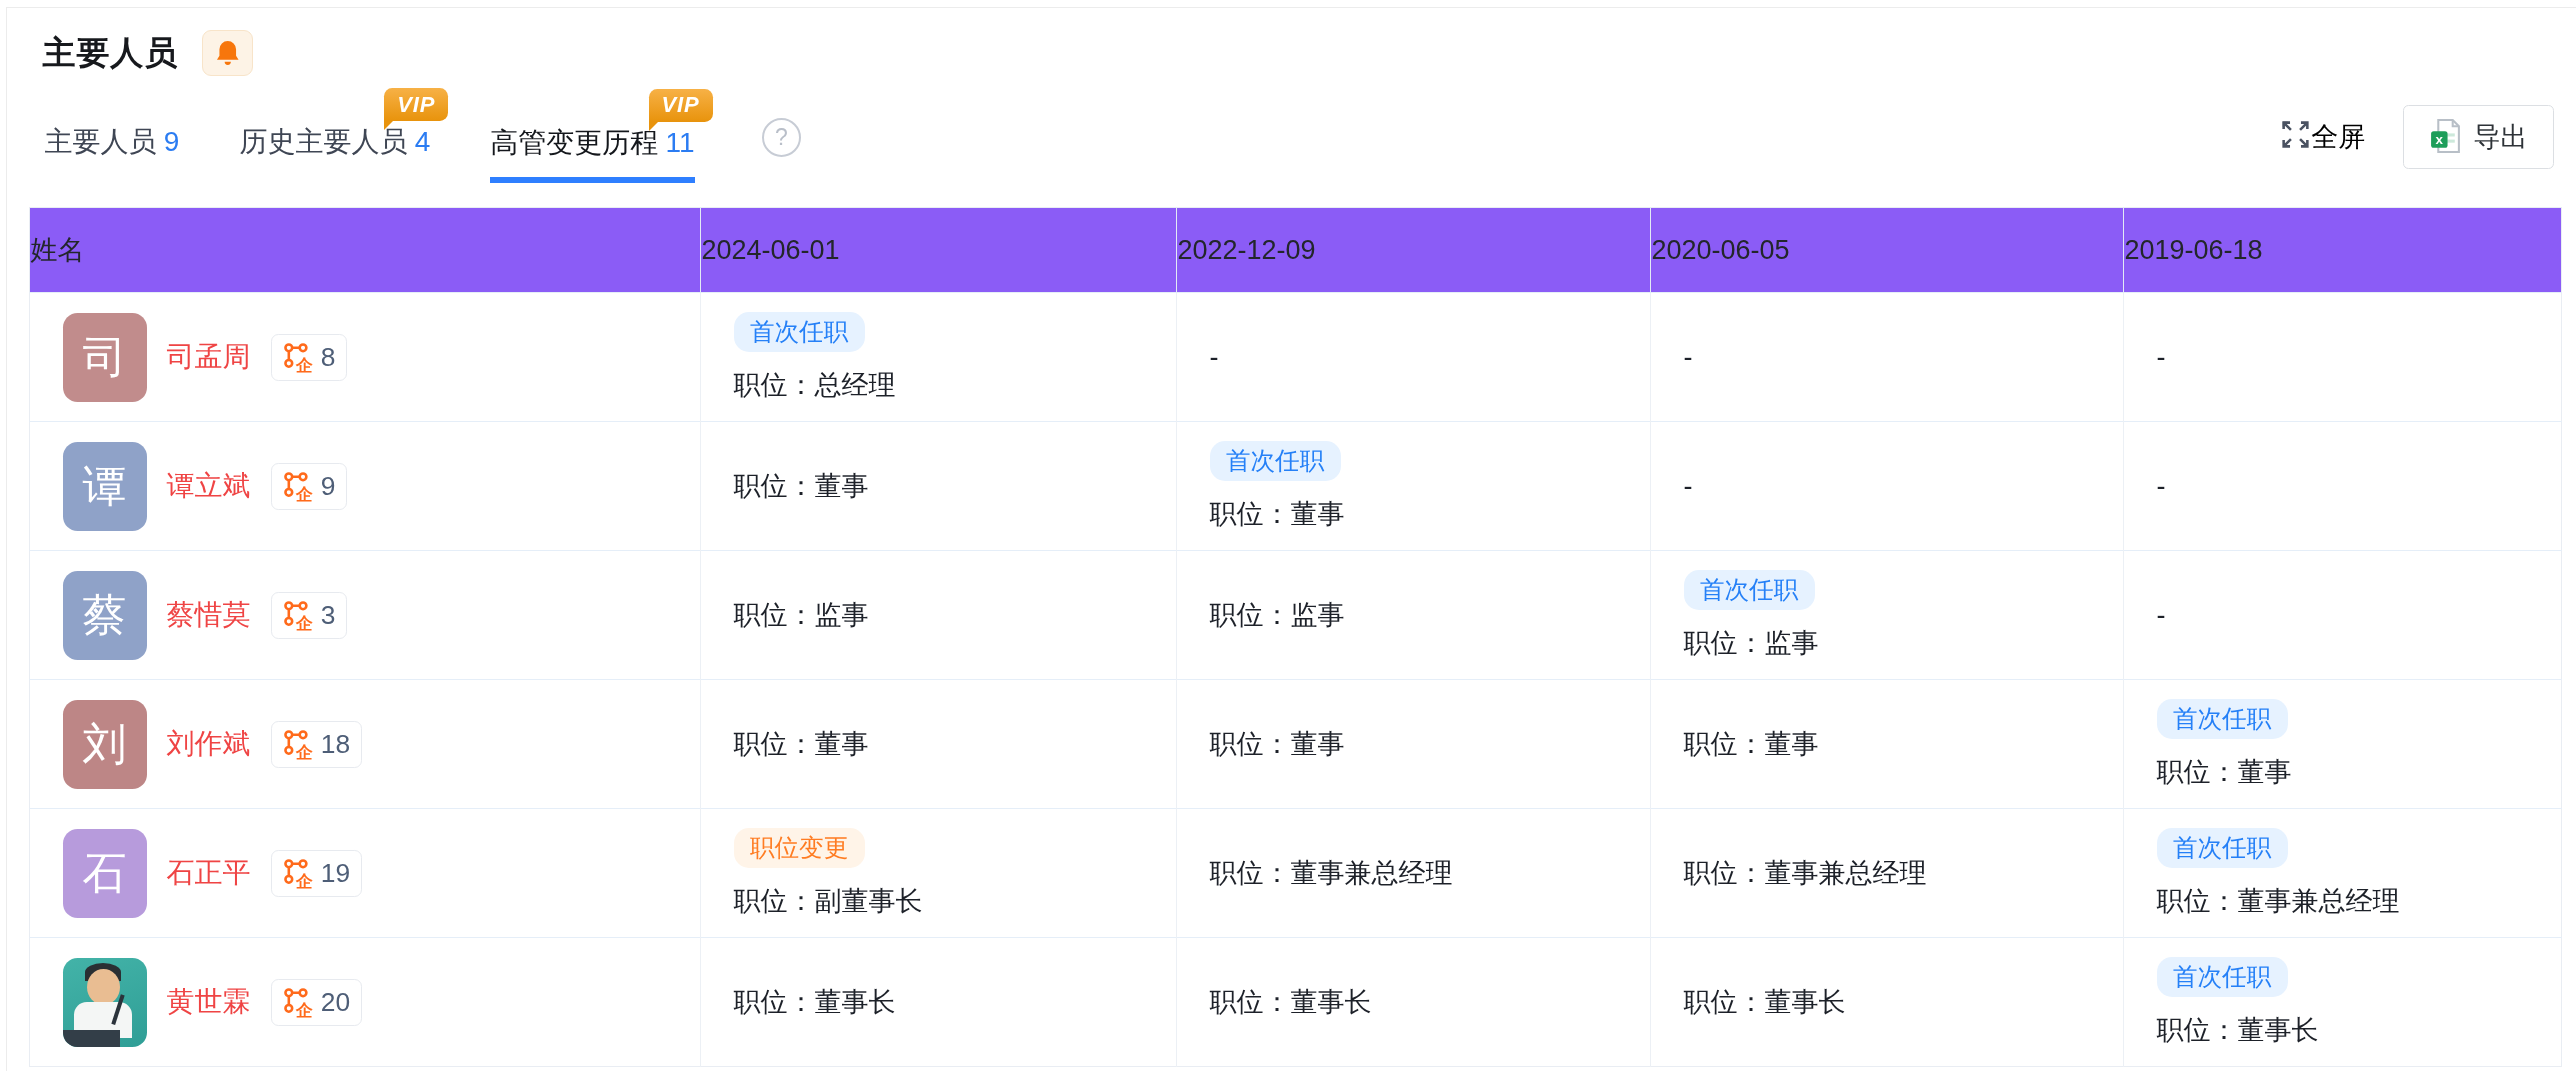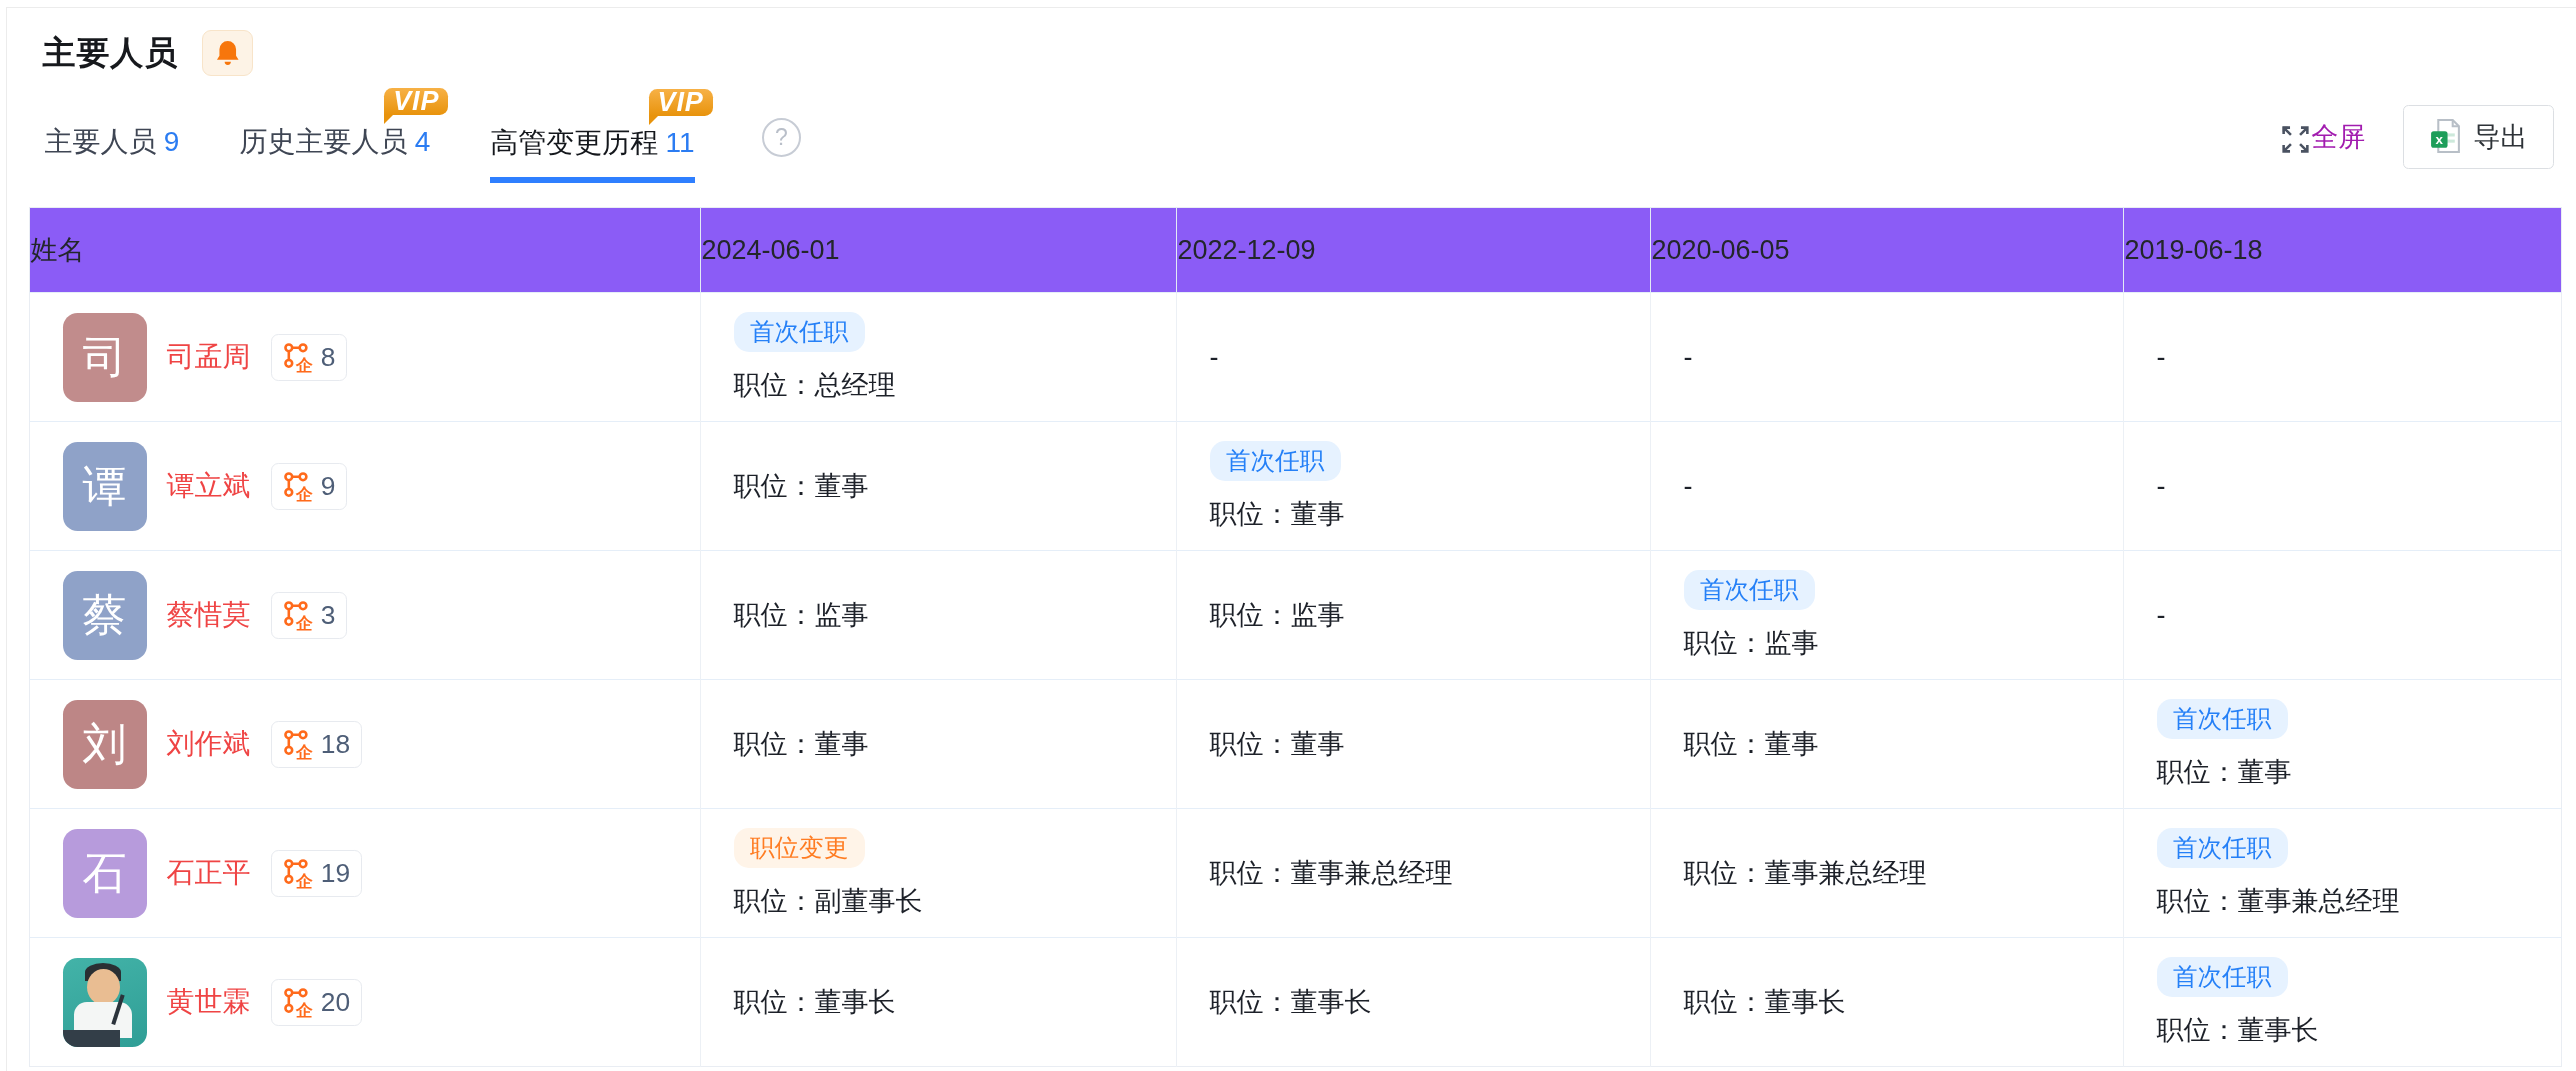--- a/index.html
+++ b/index.html
@@ -18,29 +18,29 @@
             background:#fff;padding:14.6px 24px;font-size:27px;color:#35393F;cursor:pointer;}
   .logo{display:flex;align-items:center;gap:9px;margin-left:47px;margin-right:5.5px;}
   .logo-txt{font-size:46px;font-weight:bold;color:#3C4553;letter-spacing:2.7px;}
 
   
   .tabs{display:flex;align-items:flex-end;height:91px;padding:0 22px 0 38px;box-sizing:border-box;}
   .tab{position:relative;display:flex;align-items:baseline;gap:7.3px;margin-right:60px;
        padding-bottom:22px;font-size:28px;color:#3F4654;cursor:pointer;}
   .tab .count{color:#2B7CF2;}
   .tab.active{color:#14171C;border-bottom:6.4px solid #2E7FFF;padding-bottom:15.5px;}
-  .vip{position:absolute;top:-35px;right:-18px;width:64px;height:27px;border-radius:8.2px 8.2px 8.2px 0;
-       background:linear-gradient(180deg,#F7B146,#E8930C);color:#fff;font-size:27px;font-weight:bold;
+  .vip{position:absolute;top:-35px;right:-18px;width:64px;height:33px;border-radius:8.2px 8.2px 8.2px 0;
+       background:linear-gradient(180deg,#F7B146,#E8930C);color:#fff;font-size:22px;font-weight:bold;
        font-style:italic;display:flex;align-items:center;justify-content:center;letter-spacing:0.9px;}
   .vip::after{content:'';position:absolute;left:0;bottom:-9px;border:5.5px solid transparent;
               border-top-color:#E8930C;border-left-color:#E8930C;}
   .help{width:35px;height:35px;border:2.7px solid #C7CCD5;border-radius:50%;color:#B9BFC9;font-size:23px;
         display:inline-flex;align-items:center;justify-content:center;align-self:center;margin-left:7.3px;cursor:pointer;}
   .tabs-right{margin-left:auto;display:flex;align-items:center;gap:38px;padding-bottom:14.6px;}
-  .fullscreen{display:flex;align-items:flex-end;font-size:27px;color:#a21caf;cursor:pointer;}
+  .fullscreen{display:flex;align-items:flex-start;font-size:27px;color:#000000;cursor:pointer;}
   .export-btn{display:flex;align-items:center;gap:12.8px;border:1.8px solid #DCDFE3;border-radius:5.5px;
               background:#fff;padding:12.8px 25.5px;font-size:27px;color:#2E3338;cursor:pointer;}
 
   
   table{border-collapse:collapse;table-layout:fixed;width:2532px;margin:24px 22px 0;border:1.8px solid #E9EDF3;}
   th{height:82px;background:#8b5cf6;font-weight:normal;font-size:27px;color:#23262B;
      text-align:left;border-left:1.8px solid #E2EBF5;}
   th:first-child{border-left:none;}
   td{height:128px;border-top:1.8px solid #E5EEF8;border-left:1.8px solid #ECF0F5;padding:0;vertical-align:middle;}
   td:first-child{border-left:none;}

